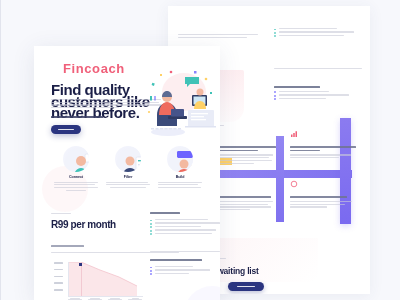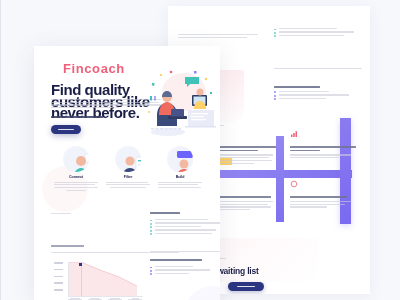--- a/index.html
+++ b/index.html
@@ -457,20 +457,21 @@
             <span class="tl sm" style="width:100%"></span>
             <span class="tl sm" style="width:92%"></span>
             <span class="tl sm" style="width:98%"></span>
           </div>
         </div>
       </div>
 
       <div class="pr-eyebrow">
         <span class="tl sm" style="width:100%"></span>
       </div>
+      <div class="price-h">R99 per month</div>
       <div class="price-p">
         <span class="tl sm dk" style="width:26%;display:inline-block"></span>
         <span class="tl sm" style="width:100%"></span>
       </div>
 
       <div class="checks-h">
         <span class="tl" style="width:100%"></span>
       </div>
       <div class="checks">
         <div class="bullet teal">

